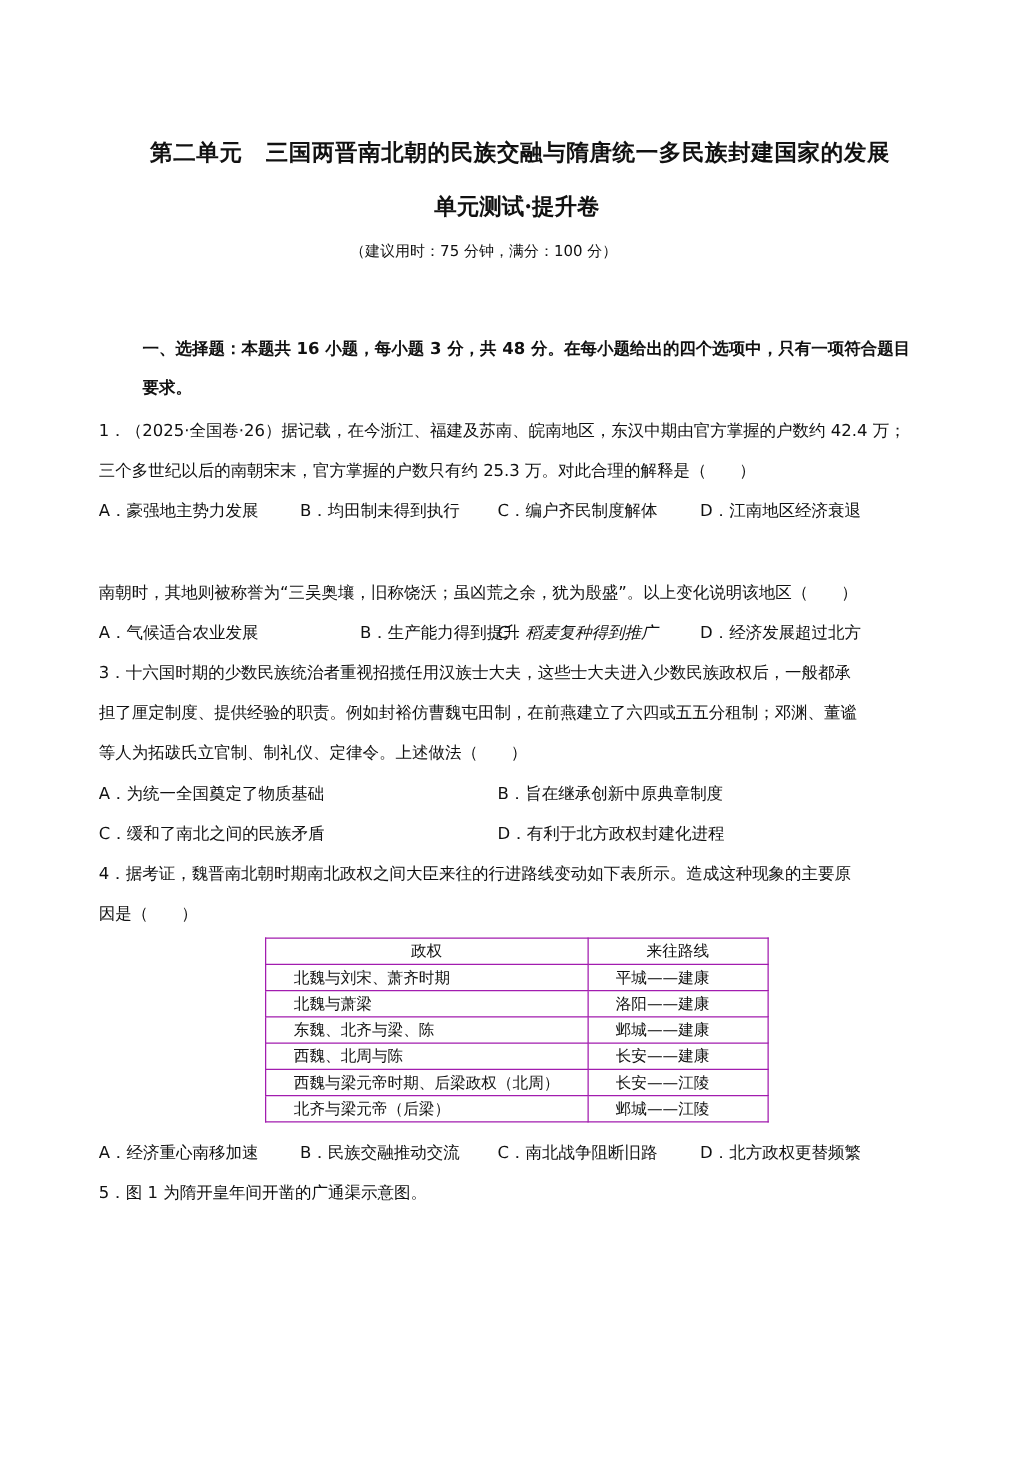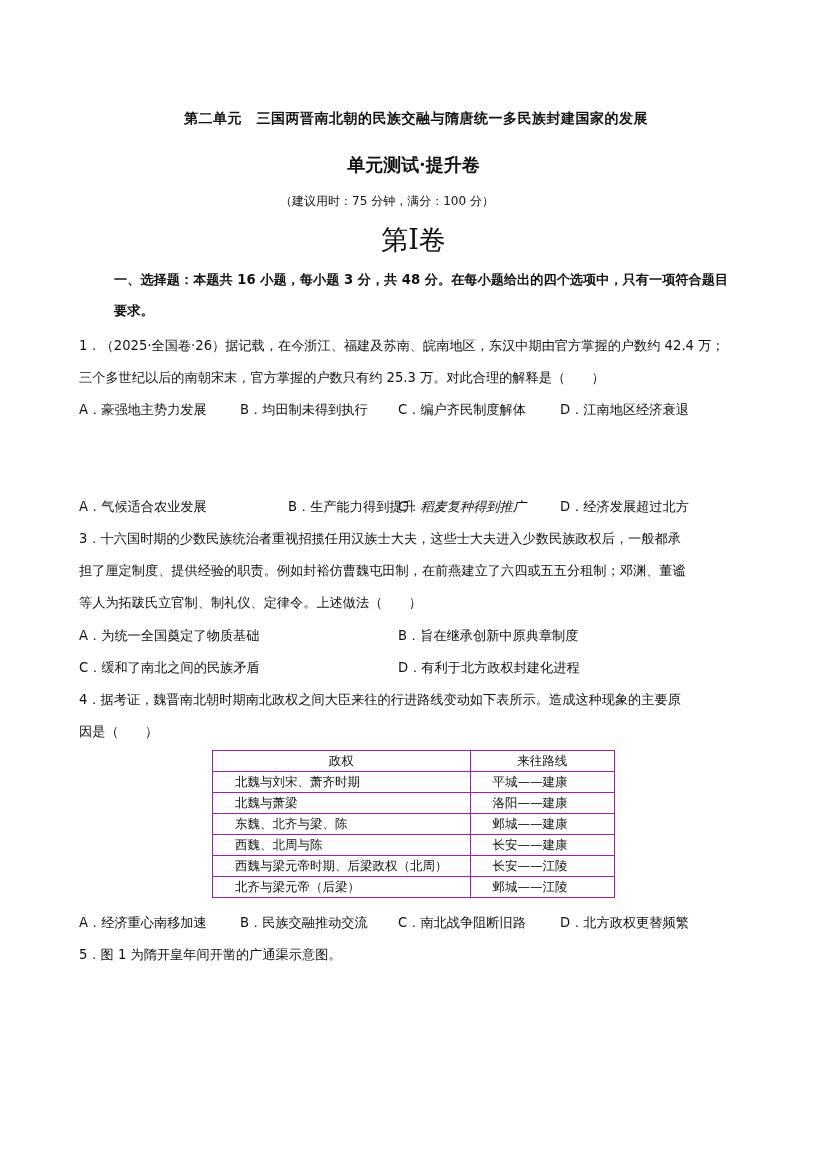--- a/index.html
+++ b/index.html
@@ -1,21 +1,21 @@
 <!DOCTYPE html>
 <html><head>
 <meta charset="utf-8">
 <style>
   html, body { margin:0; padding:0; background:#ffffff; }
   body { width:827px; height:1169px; position:relative; overflow:hidden;
          font-family:"DejaVu Sans", "Liberation Sans", sans-serif; color:#111; }
   .page { position:absolute; left:0; top:0; width:827px; height:1169px; }
   .title1 { position:absolute; left:76px; top:110px; width:680px; text-align:center;
             font-family:Liberation Mono, monospace; font-weight:bold;
-            font-size:14px; letter-spacing:0.5px; white-space:nowrap; }
+            font-size:18px; letter-spacing:0.5px; white-space:nowrap; }
   .title2 { position:absolute; left:0; top:153px; width:827px; text-align:center;
             font-family:"DejaVu Serif", "Liberation Serif", serif; font-weight:bold; font-size:18px; }
   .subtitle { position:absolute; left:0; top:193px; width:774px; text-align:center; font-size:12px; }
   .juan { position:absolute; left:0; top:222px; width:827px; text-align:center;
           font-family:"DejaVu Serif", "Liberation Serif", serif; font-size:27px; }
   .line { position:absolute; left:79px; font-size:13.2px; white-space:nowrap; line-height:16px; }
   .bold { font-weight:bold;margin-left:35px; }
   .opt { position:absolute; font-size:13.2px; white-space:nowrap; line-height:16px; }
   table.routes { position:absolute; left:212px; top:750px; width:403px; border-collapse:collapse;
                  font-size:12.5px; }
@@ -24,32 +24,32 @@
   table.routes th { text-align:center; }
   table.routes td.c2 { width:117px; }
 </style>
 </head>
 <body>
 
 <div class="page">
   <div class="title1">第二单元　三国两晋南北朝的民族交融与隋唐统一多民族封建国家的发展</div>
   <div class="title2">单元测试·提升卷</div>
   <div class="subtitle">（建议用时：75 分钟，满分：100 分）</div>
-  <div class="juan">第I卷</div>
 
   <div class="line bold" style="top:272px;">一、选择题：本题共 16 小题，每小题 3 分，共 48 分。在每小题给出的四个选项中，只有一项符合题目</div>
   <div class="line bold" style="top:303px;">要求。</div>
 
   <div class="line" style="top:338px;">1．（2025·全国卷·26）据记载，在今浙江、福建及苏南、皖南地区，东汉中期由官方掌握的户数约 42.4 万；</div>
   <div class="line" style="top:370px;">三个多世纪以后的南朝宋末，官方掌握的户数只有约 25.3 万。对此合理的解释是（　　）</div>
   <div class="opt" style="left:79px; top:402px;">A．豪强地主势力发展</div>
   <div class="opt" style="left:240px; top:402px;">B．均田制未得到执行</div>
   <div class="opt" style="left:398px; top:402px;">C．编户齐民制度解体</div>
   <div class="opt" style="left:560px; top:402px;">D．江南地区经济衰退</div>
 
+  <div class="line" style="top:467px;">南朝时，其地则被称誉为“三吴奥壤，旧称饶沃；虽凶荒之余，犹为殷盛”。以上变化说明该地区（　　）</div>
   <div class="opt" style="left:79px; top:499px;">A．气候适合农业发展</div>
   <div class="opt" style="left:240px; top:499px;margin-left:48px;">B．生产能力得到提升</div>
   <div class="opt" style="left:398px; top:499px;font-style:italic;">C．稻麦复种得到推广</div>
   <div class="opt" style="left:560px; top:499px;">D．经济发展超过北方</div>
 
   <div class="line" style="top:531px;">3．十六国时期的少数民族统治者重视招揽任用汉族士大夫，这些士大夫进入少数民族政权后，一般都承</div>
   <div class="line" style="top:563px;">担了厘定制度、提供经验的职责。例如封裕仿曹魏屯田制，在前燕建立了六四或五五分租制；邓渊、董谧</div>
   <div class="line" style="top:595px;">等人为拓跋氏立官制、制礼仪、定律令。上述做法（　　）</div>
   <div class="opt" style="left:79px; top:628px;">A．为统一全国奠定了物质基础</div>
   <div class="opt" style="left:398px; top:628px;">B．旨在继承创新中原典章制度</div>

